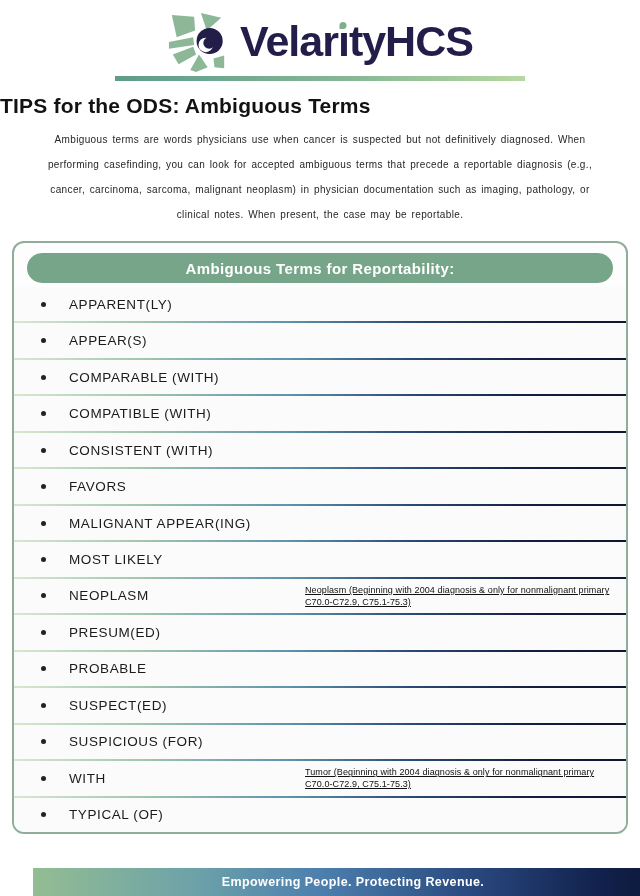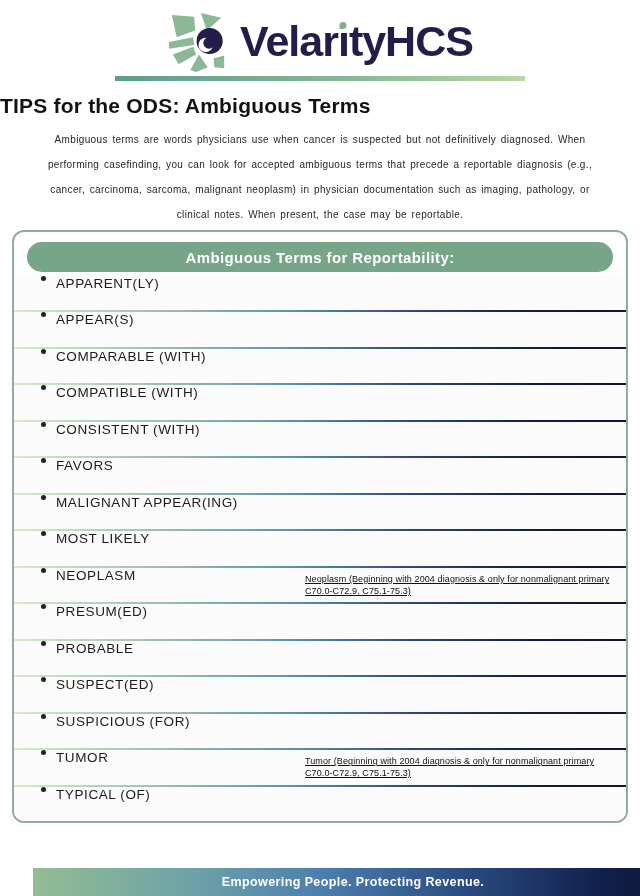--- a/index.html
+++ b/index.html
@@ -21,29 +21,29 @@
   .top-divider { width:410px; height:5px; margin:4px auto 0;
                  background:linear-gradient(90deg,#5f9c8c 0%,#83b694 55%,#b7d8a1 100%); }
 
   
   .doc-title { text-align:left; margin-top:13px; font-size:21px; font-weight:bold;
                color:#121212; letter-spacing:0.2px; }
   .intro { width:572px; margin:9px auto 0; text-align:center; font-size:10px;
            line-height:25px; color:#262626; letter-spacing:0.35px; word-spacing:1.5px; }
 
   
-  .terms-card { width:616px; height:593px; margin:3px auto 0;
+  .terms-card { width:616px; height:593px; margin:14px auto 0;
                 border:2px solid #8fad9a; border-radius:12px; background:#fcfdfc;
                 overflow:hidden; display:flex; flex-direction:column; padding-top:10px; }
   .pill-header { margin:0 13px; height:30px; flex:0 0 auto; background:#76a589;
                  border-radius:15px; color:#ffffff; font-weight:bold; font-size:15px;
                  letter-spacing:0.4px; display:flex; align-items:center; justify-content:center; }
   .rows { flex:1; display:flex; flex-direction:column; margin-top:4px; }
-  .term-row { flex:1; position:relative; display:flex; 
-              background:#fafbfa; padding-left:27px; }
+  .term-row { flex:1; position:relative; display:flex; align-items:center;
+              background:#fafbfa; padding-left:27px;gap:13px; }
   .sep { height:2px; flex:0 0 auto;
          background:linear-gradient(90deg,#d8e8cf 0%,#9fc4ad 22%,#5d93ae 45%,
                     #2b4a76 65%,#141d40 85%,#101530 100%); }
   .bullet { width:5px; height:5px; border-radius:50%; background:#222; margin-right:10px;
             flex:0 0 auto; }
   .term { font-size:13.5px; color:#1b1b1b; letter-spacing:0.6px; }
   .note { position:absolute; left:291px; top:50%; transform:translateY(-50%);
           width:305px; font-size:9px; line-height:12px; color:#101010;
           letter-spacing:0.1px;text-decoration:underline; }
 
@@ -164,21 +164,21 @@
   </div>
 <div class="sep"></div>
   <div class="term-row">
     <span class="bullet"></span>
     <span class="term">SUSPICIOUS (FOR)</span>
 
   </div>
 <div class="sep"></div>
   <div class="term-row">
     <span class="bullet"></span>
-    <span class="term">TUMOR</span>
+    <span class="term">WITH</span>
     <span class="note">Tumor (Beginning with 2004 diagnosis &amp; only for nonmalignant primary C70.0-C72.9, C75.1-75.3)</span>
   </div>
 <div class="sep"></div>
   <div class="term-row">
     <span class="bullet"></span>
     <span class="term">TYPICAL (OF)</span>
 
   </div>
 </div>
   </div>

